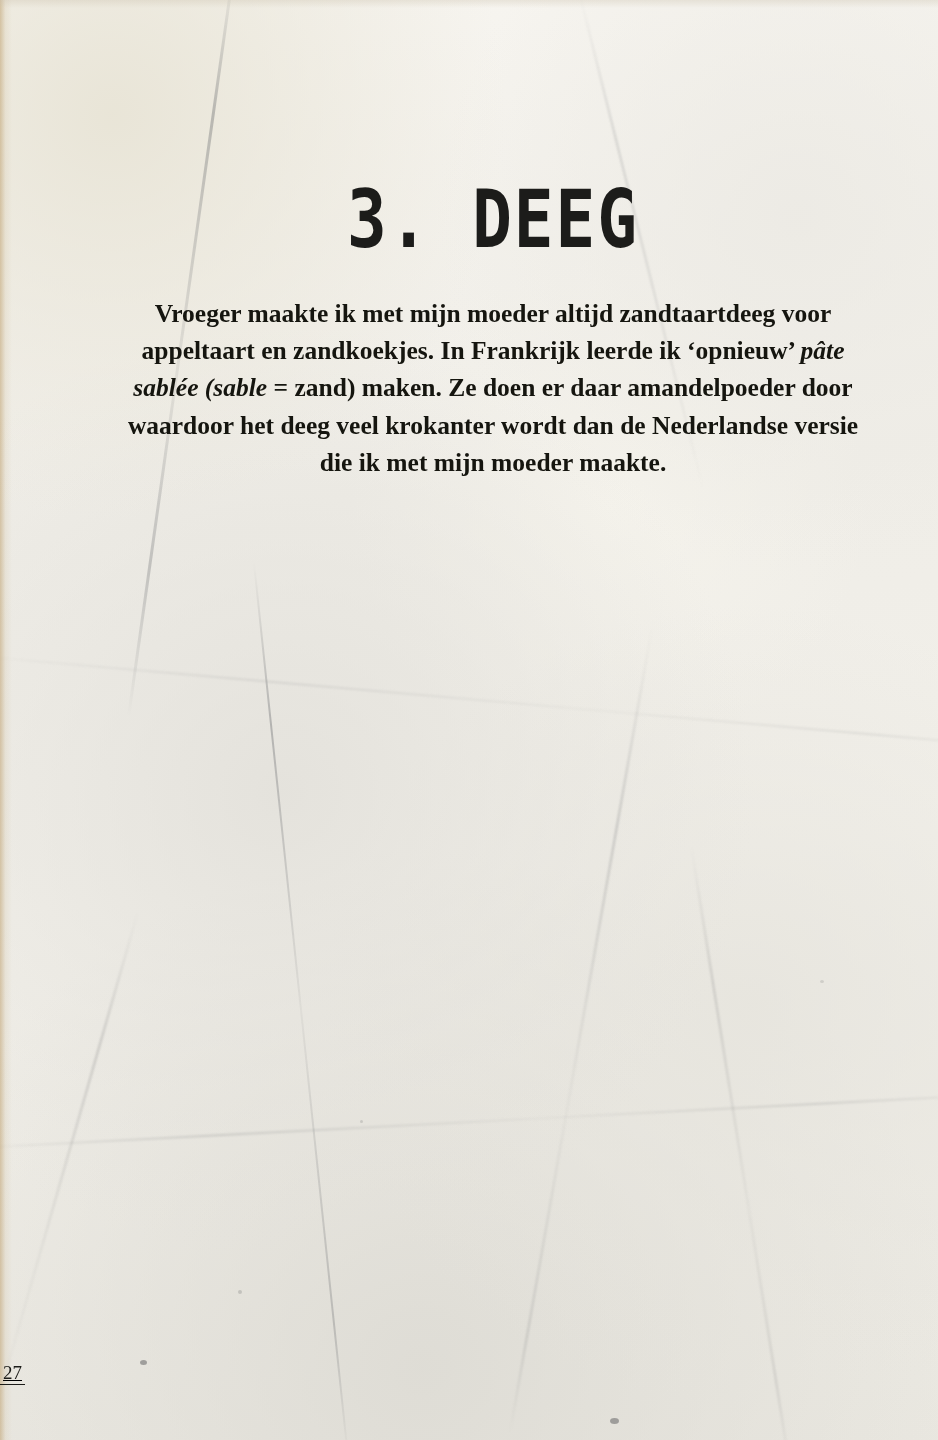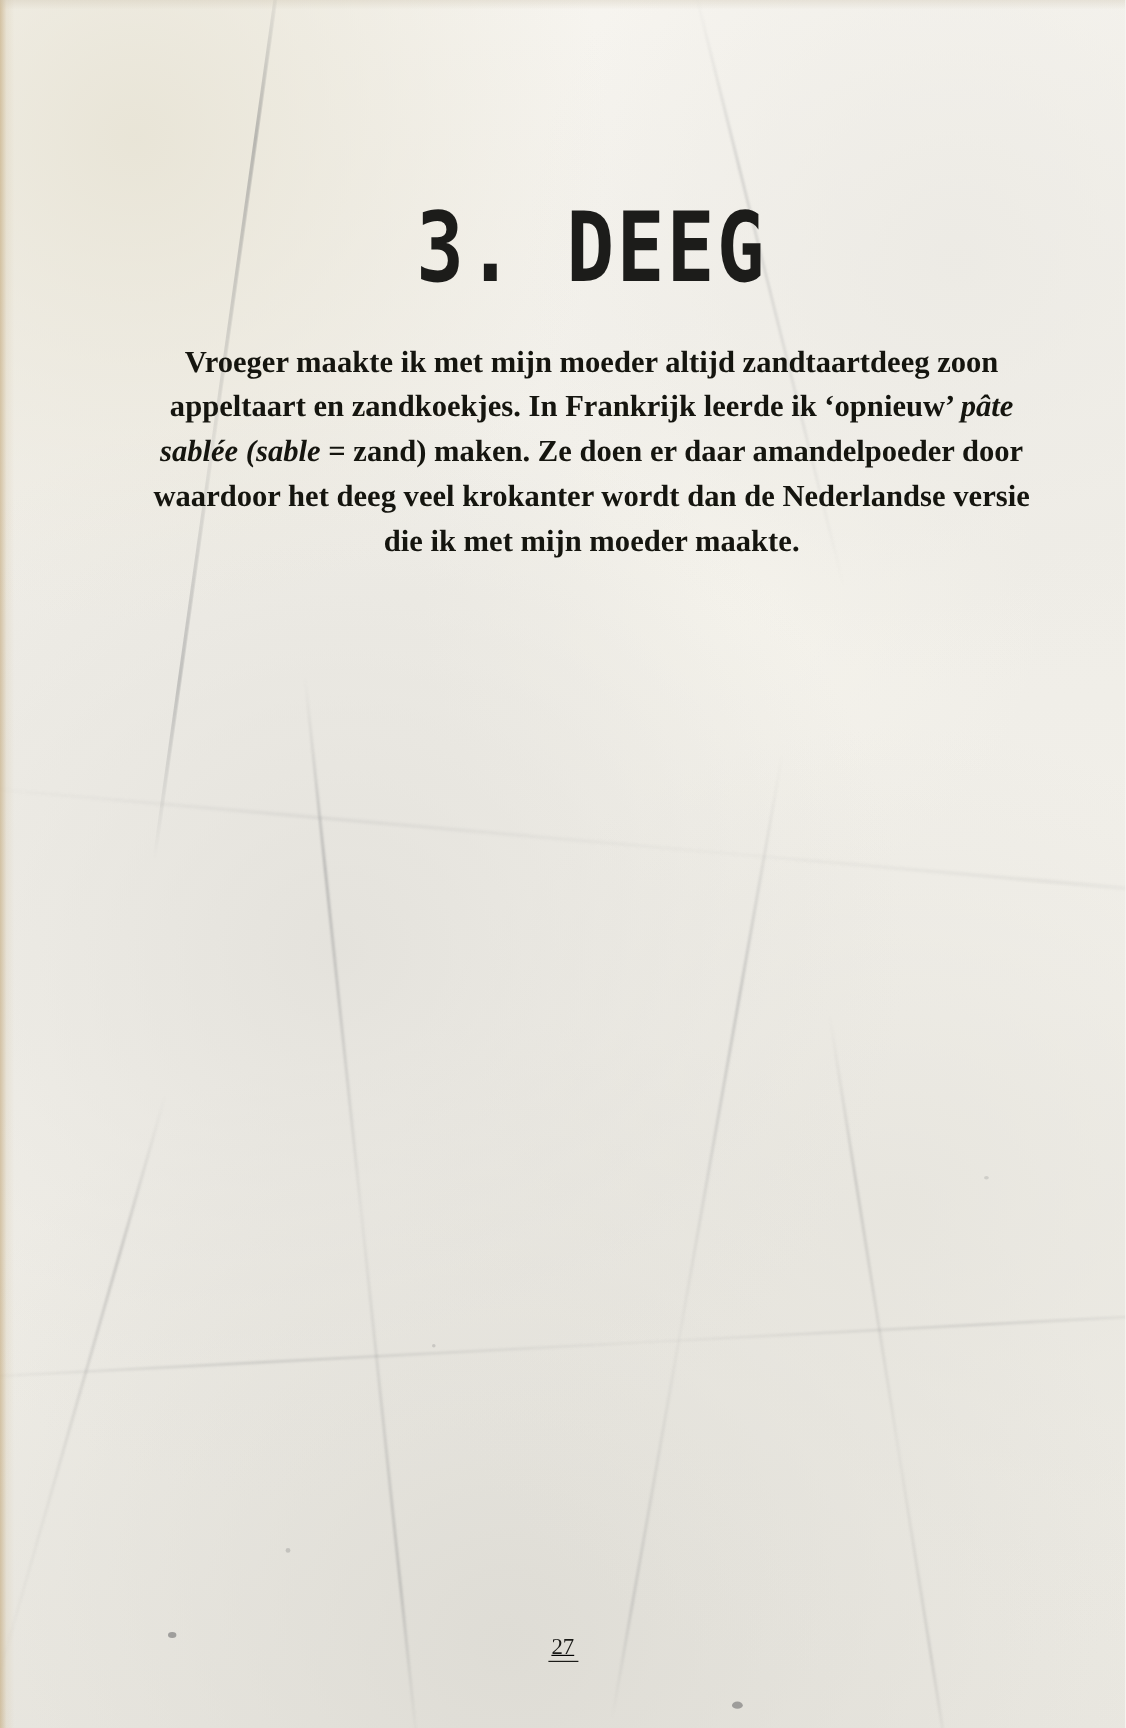--- a/index.html
+++ b/index.html
@@ -102,21 +102,21 @@
   .edge-top {
     position: absolute;
     left: 0; right: 0; top: 0; height: 8px;
     background: linear-gradient(to bottom, rgba(205,195,175,0.35) 0%, rgba(255,255,255,0) 100%);
   }
 
   
   .content {
     position: relative;
     z-index: 3;
-    padding: 4px 60px;
+    padding: 16px 60px;
     margin-left: 48px;
   }
   .chapter-title {
     margin: 0;
     padding-top: 128px;
     text-align: center;
     font-family: "DejaVu Sans Mono", monospace;
     font-weight: bold;
     font-size: 66px;
     letter-spacing: 2px;
@@ -137,21 +137,20 @@
   .para-1 { padding-top: 74px; }
   .para-2 { padding-top: 34px; }
   .ital {
     font-style: italic;
     font-weight: bold;
   }
   .page-number {
     position: absolute;
     left: 0; right: 0;
     bottom: 56px;
-    text-align: center;
     z-index: 3;
     text-decoration: underline;
   }
   .page-number span {
     font-family: "Liberation Serif", serif;
     font-size: 19px;
     color: #1b1b18;
     border-bottom: 1.5px solid #1b1b18;
     padding: 0 3px 1px 3px;
   }
@@ -178,21 +177,21 @@
   <div class="speck" style="left:360px; top:1120px; width:3px; height:3px; opacity:.4;"></div>
   <div class="speck" style="left:820px; top:980px; width:4px; height:3px; opacity:.35;"></div>
 
   <div class="edge-left"></div>
   <div class="edge-top"></div>
 
   <div class="content">
 
     <h1 class="chapter-title">3. DEEG</h1>
 
-    <p class="intro para-1"><span>Vroeger maakte ik met mijn moeder altijd zandtaartdeeg zoon appeltaart en zandkoekjes. In Frankrijk leerde ik ‘opnieuw’ </span><span class="ital">pâte sablée (sable</span><span> = zand) maken. Ze doen er daar amandelpoeder door waardoor het deeg veel krokanter wordt dan de Nederlandse versie die ik met mijn moeder maakte.</span></p>
+    <p class="intro para-1"><span>Vroeger maakte ik met mijn moeder altijd zandtaartdeeg voor appeltaart en zandkoekjes. In Frankrijk leerde ik ‘opnieuw’ </span><span class="ital">pâte sablée (sable</span><span> = zand) maken. Ze doen er daar amandelpoeder door waardoor het deeg veel krokanter wordt dan de Nederlandse versie die ik met mijn moeder maakte.</span></p>
 
 
   </div>
 
   <div class="page-number">
     <span>27</span>
   </div>
 
 </div>
 

